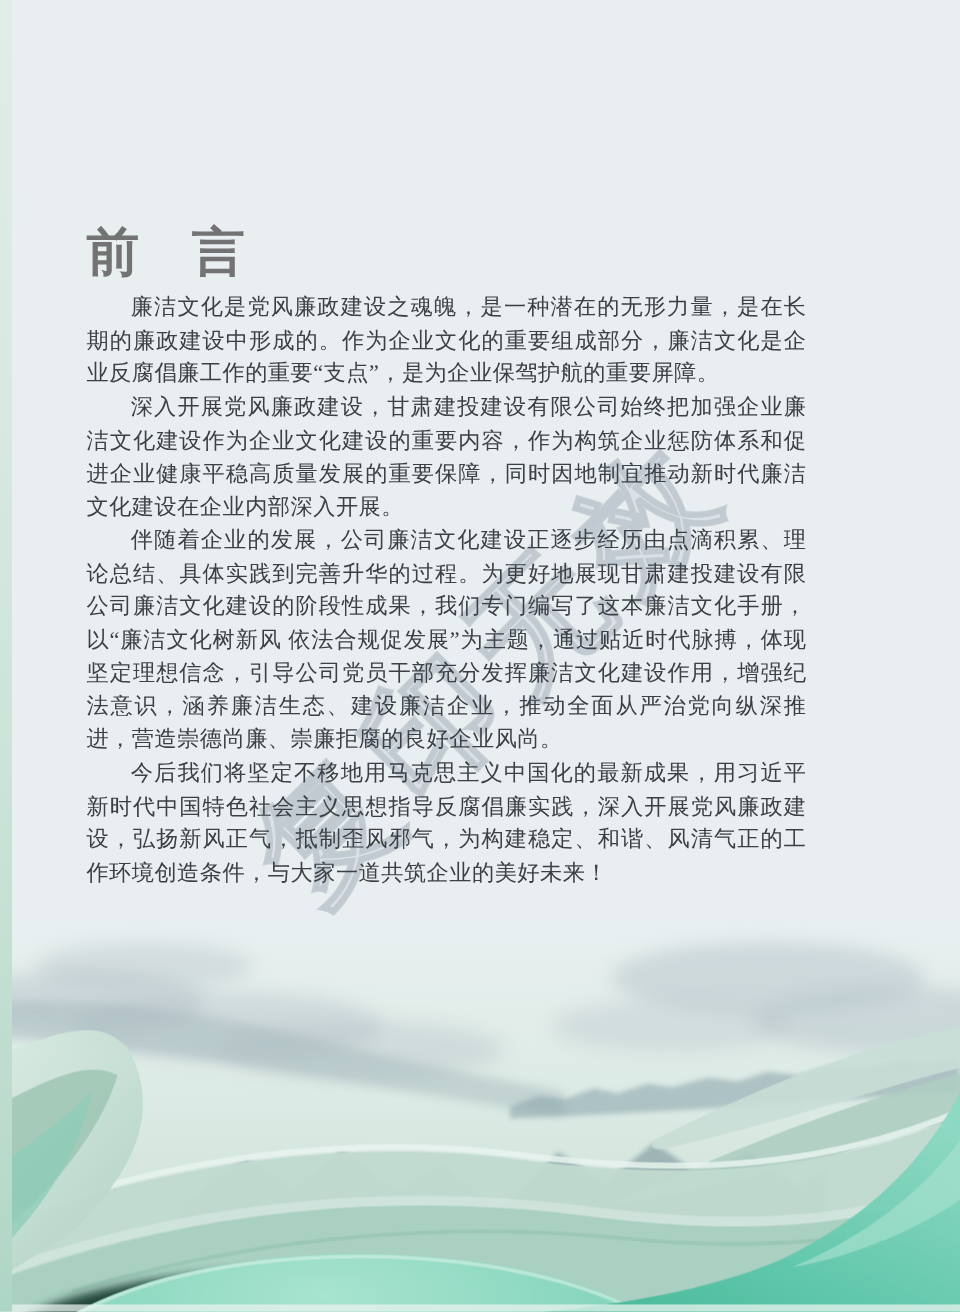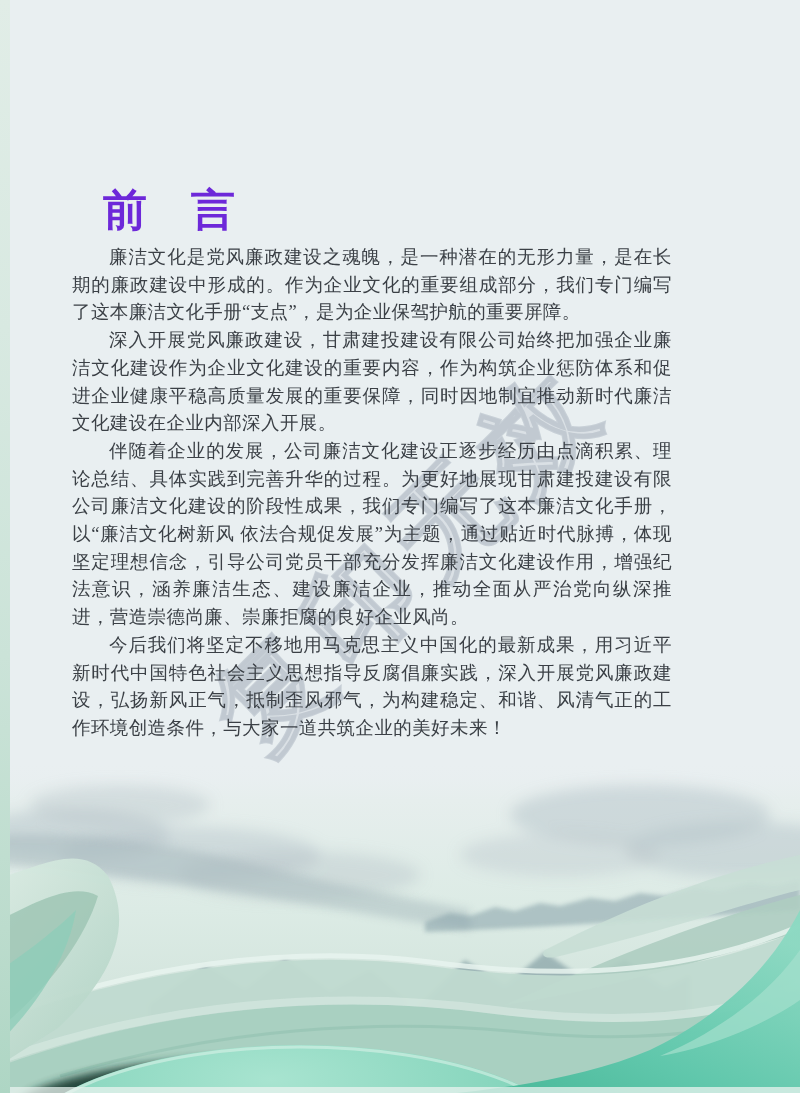--- a/index.html
+++ b/index.html
@@ -24,23 +24,22 @@
     letter-spacing:14px;white-space:nowrap;
     color:rgba(178,188,198,0.28);
     -webkit-text-stroke:2px rgba(168,178,190,0.50);
     font-family:"Liberation Sans","DejaVu Sans",sans-serif;
     z-index:1;
     pointer-events:none;
   }
   .page-title{
     position:absolute;left:72px;top:160px;
     font-size:44px;line-height:1;font-weight:700;
-    color:#6d28d9;
+    color:#737373;
     z-index:2;
-    margin-left:31px;
   }
   .content{
     position:absolute;left:72px;top:244px;width:600px;
     z-index:2;
   }
   .content p{
     margin:0;
     font-size:18.5px;line-height:27.7px;
     letter-spacing:0.4px;
     color:#3b4046;
@@ -133,19 +132,19 @@
     <rect x="0" y="327" width="800" height="6" fill="#e9f3ef" opacity="0.75"></rect>
   </svg>
 
   <div class="left-stripe"></div>
 
   <div class="watermark">复印无效</div>
 
   <h1 class="page-title">前　言</h1>
 
   <div class="content">
-    <p>廉洁文化是党风廉政建设之魂魄，是一种潜在的无形力量，是在长期的廉政建设中形成的。作为企业文化的重要组成部分，我们专门编写了这本廉洁文化手册“支点”，是为企业保驾护航的重要屏障。</p>
+    <p>廉洁文化是党风廉政建设之魂魄，是一种潜在的无形力量，是在长期的廉政建设中形成的。作为企业文化的重要组成部分，廉洁文化是企业反腐倡廉工作的重要“支点”，是为企业保驾护航的重要屏障。</p>
     <p>深入开展党风廉政建设，甘肃建投建设有限公司始终把加强企业廉洁文化建设作为企业文化建设的重要内容，作为构筑企业惩防体系和促进企业健康平稳高质量发展的重要保障，同时因地制宜推动新时代廉洁文化建设在企业内部深入开展。</p>
     <p>伴随着企业的发展，公司廉洁文化建设正逐步经历由点滴积累、理论总结、具体实践到完善升华的过程。为更好地展现甘肃建投建设有限公司廉洁文化建设的阶段性成果，我们专门编写了这本廉洁文化手册，以“廉洁文化树新风 依法合规促发展”为主题，通过贴近时代脉搏，体现坚定理想信念，引导公司党员干部充分发挥廉洁文化建设作用，增强纪法意识，涵养廉洁生态、建设廉洁企业，推动全面从严治党向纵深推进，营造崇德尚廉、崇廉拒腐的良好企业风尚。</p>
     <p>今后我们将坚定不移地用马克思主义中国化的最新成果，用习近平新时代中国特色社会主义思想指导反腐倡廉实践，深入开展党风廉政建设，弘扬新风正气，抵制歪风邪气，为构建稳定、和谐、风清气正的工作环境创造条件，与大家一道共筑企业的美好未来！</p>
   </div>
 
 </div>
 
 </body></html>

